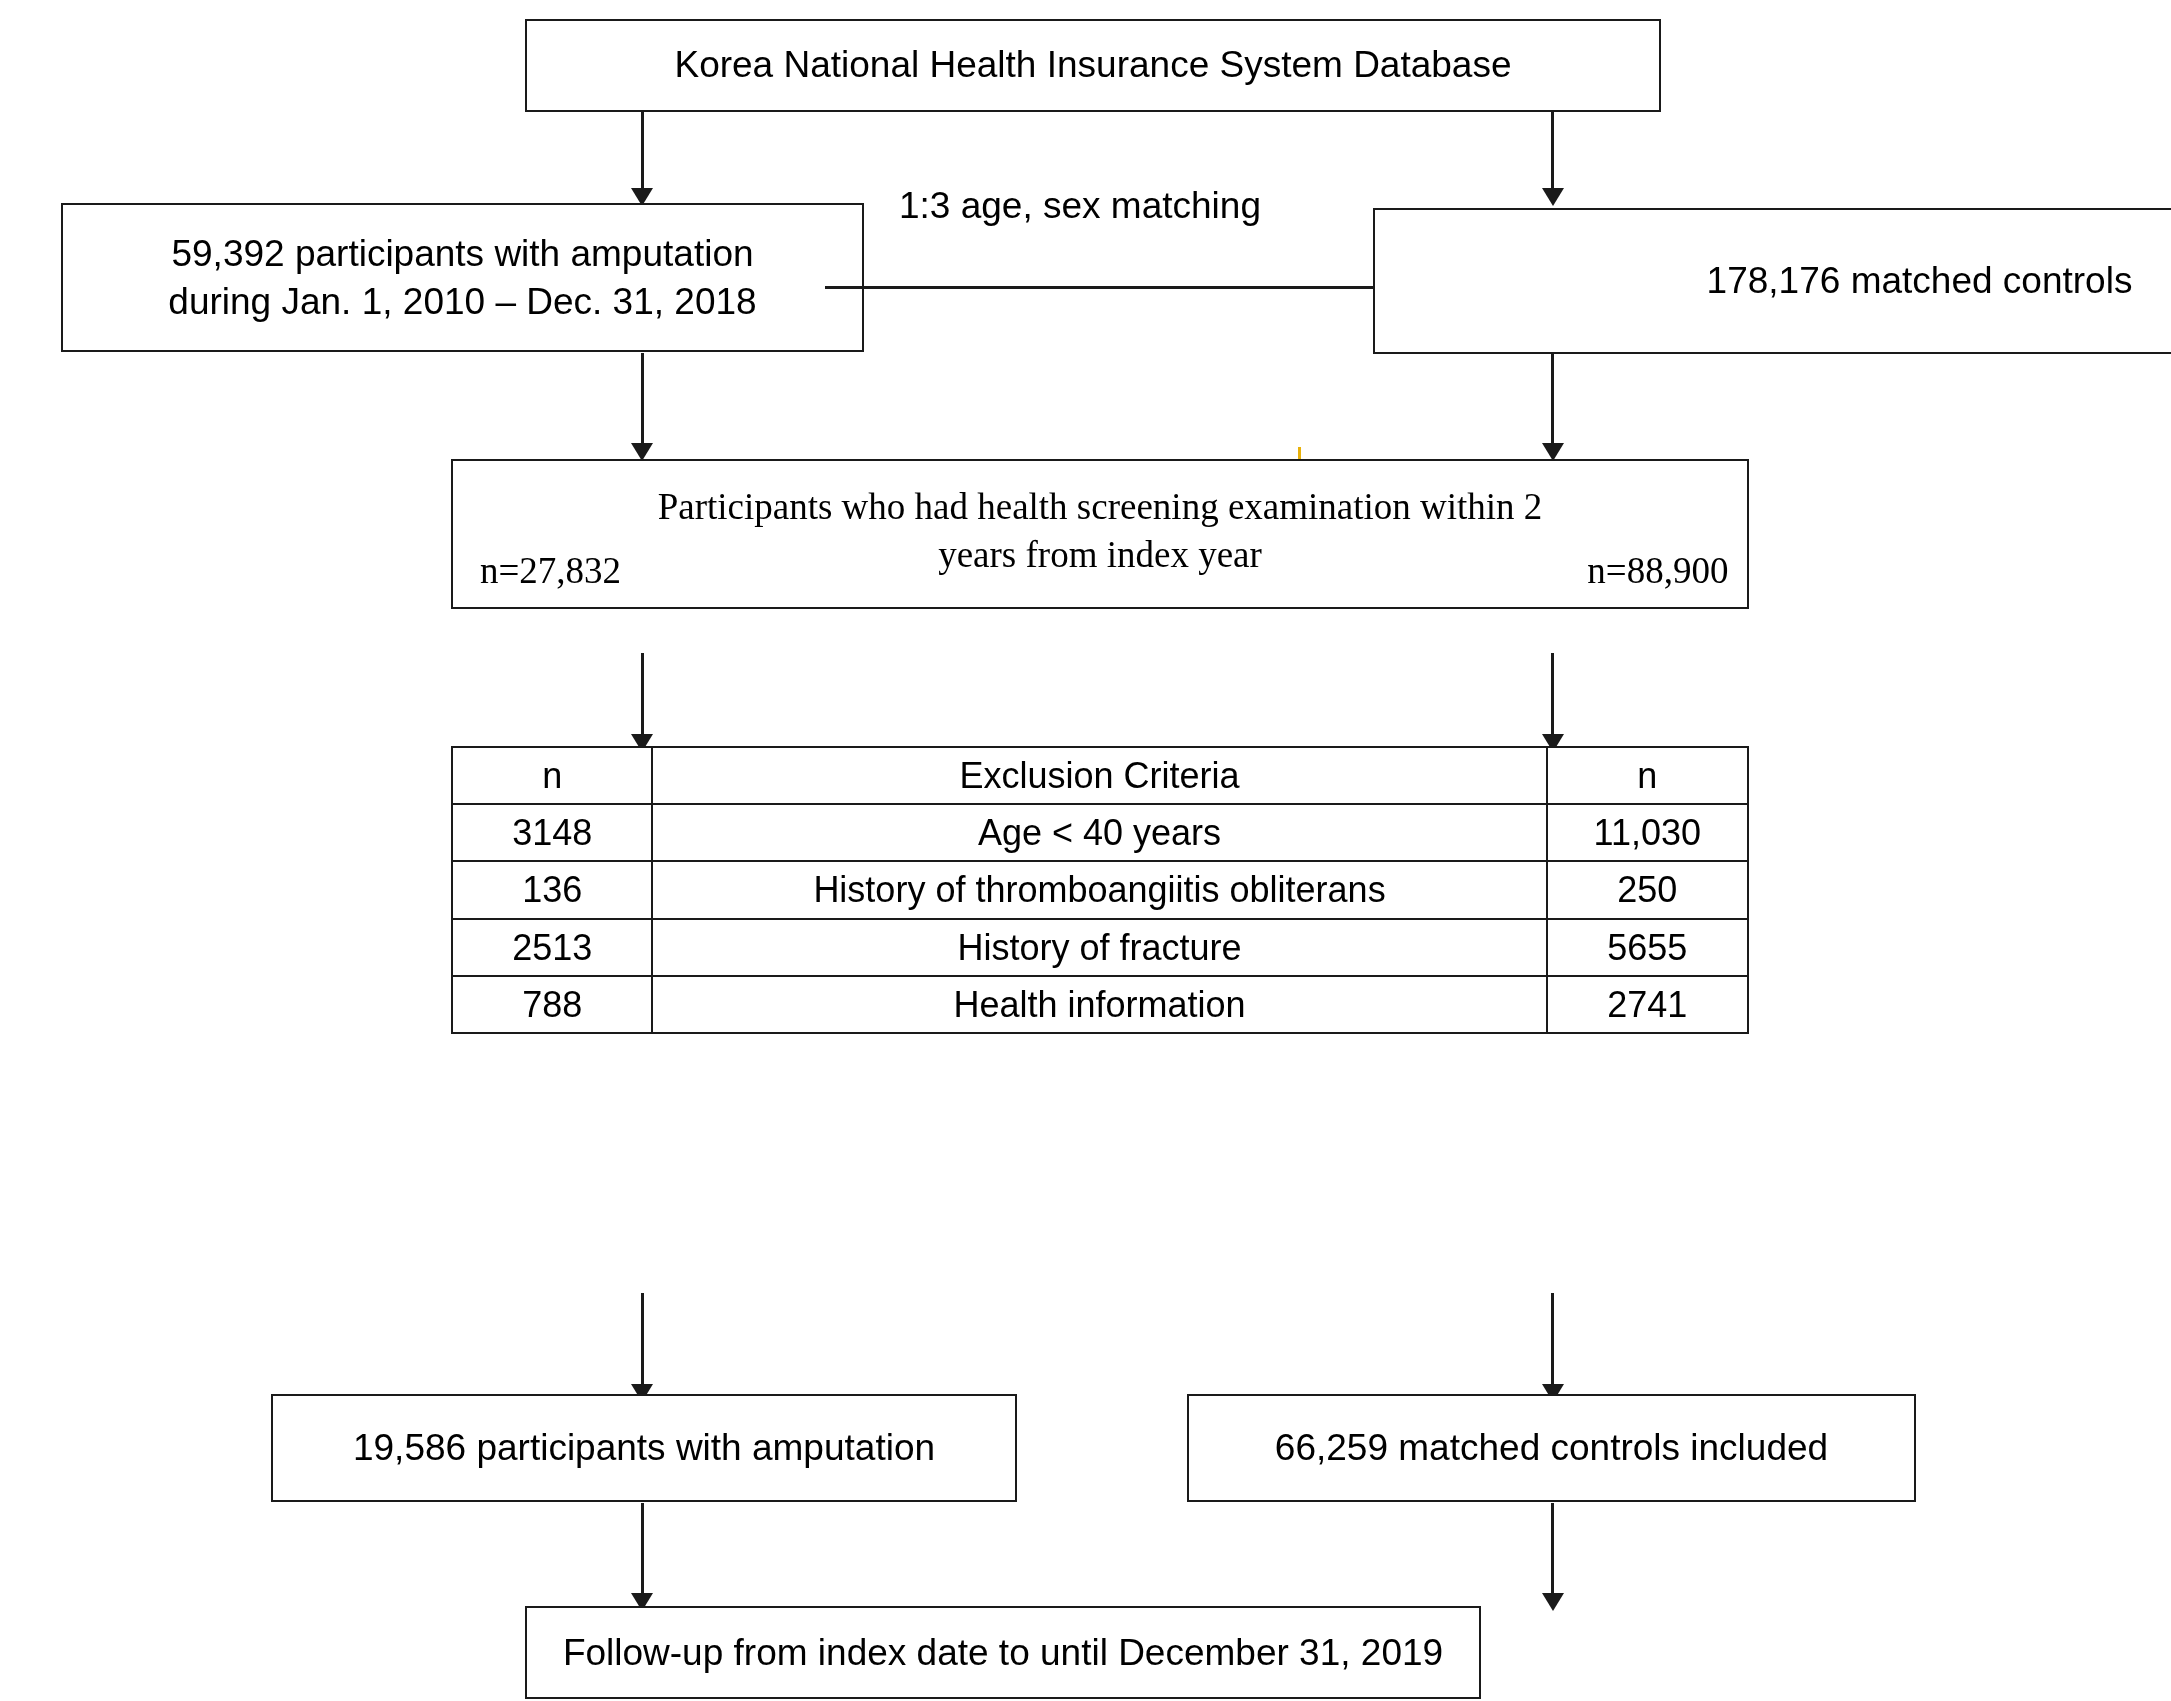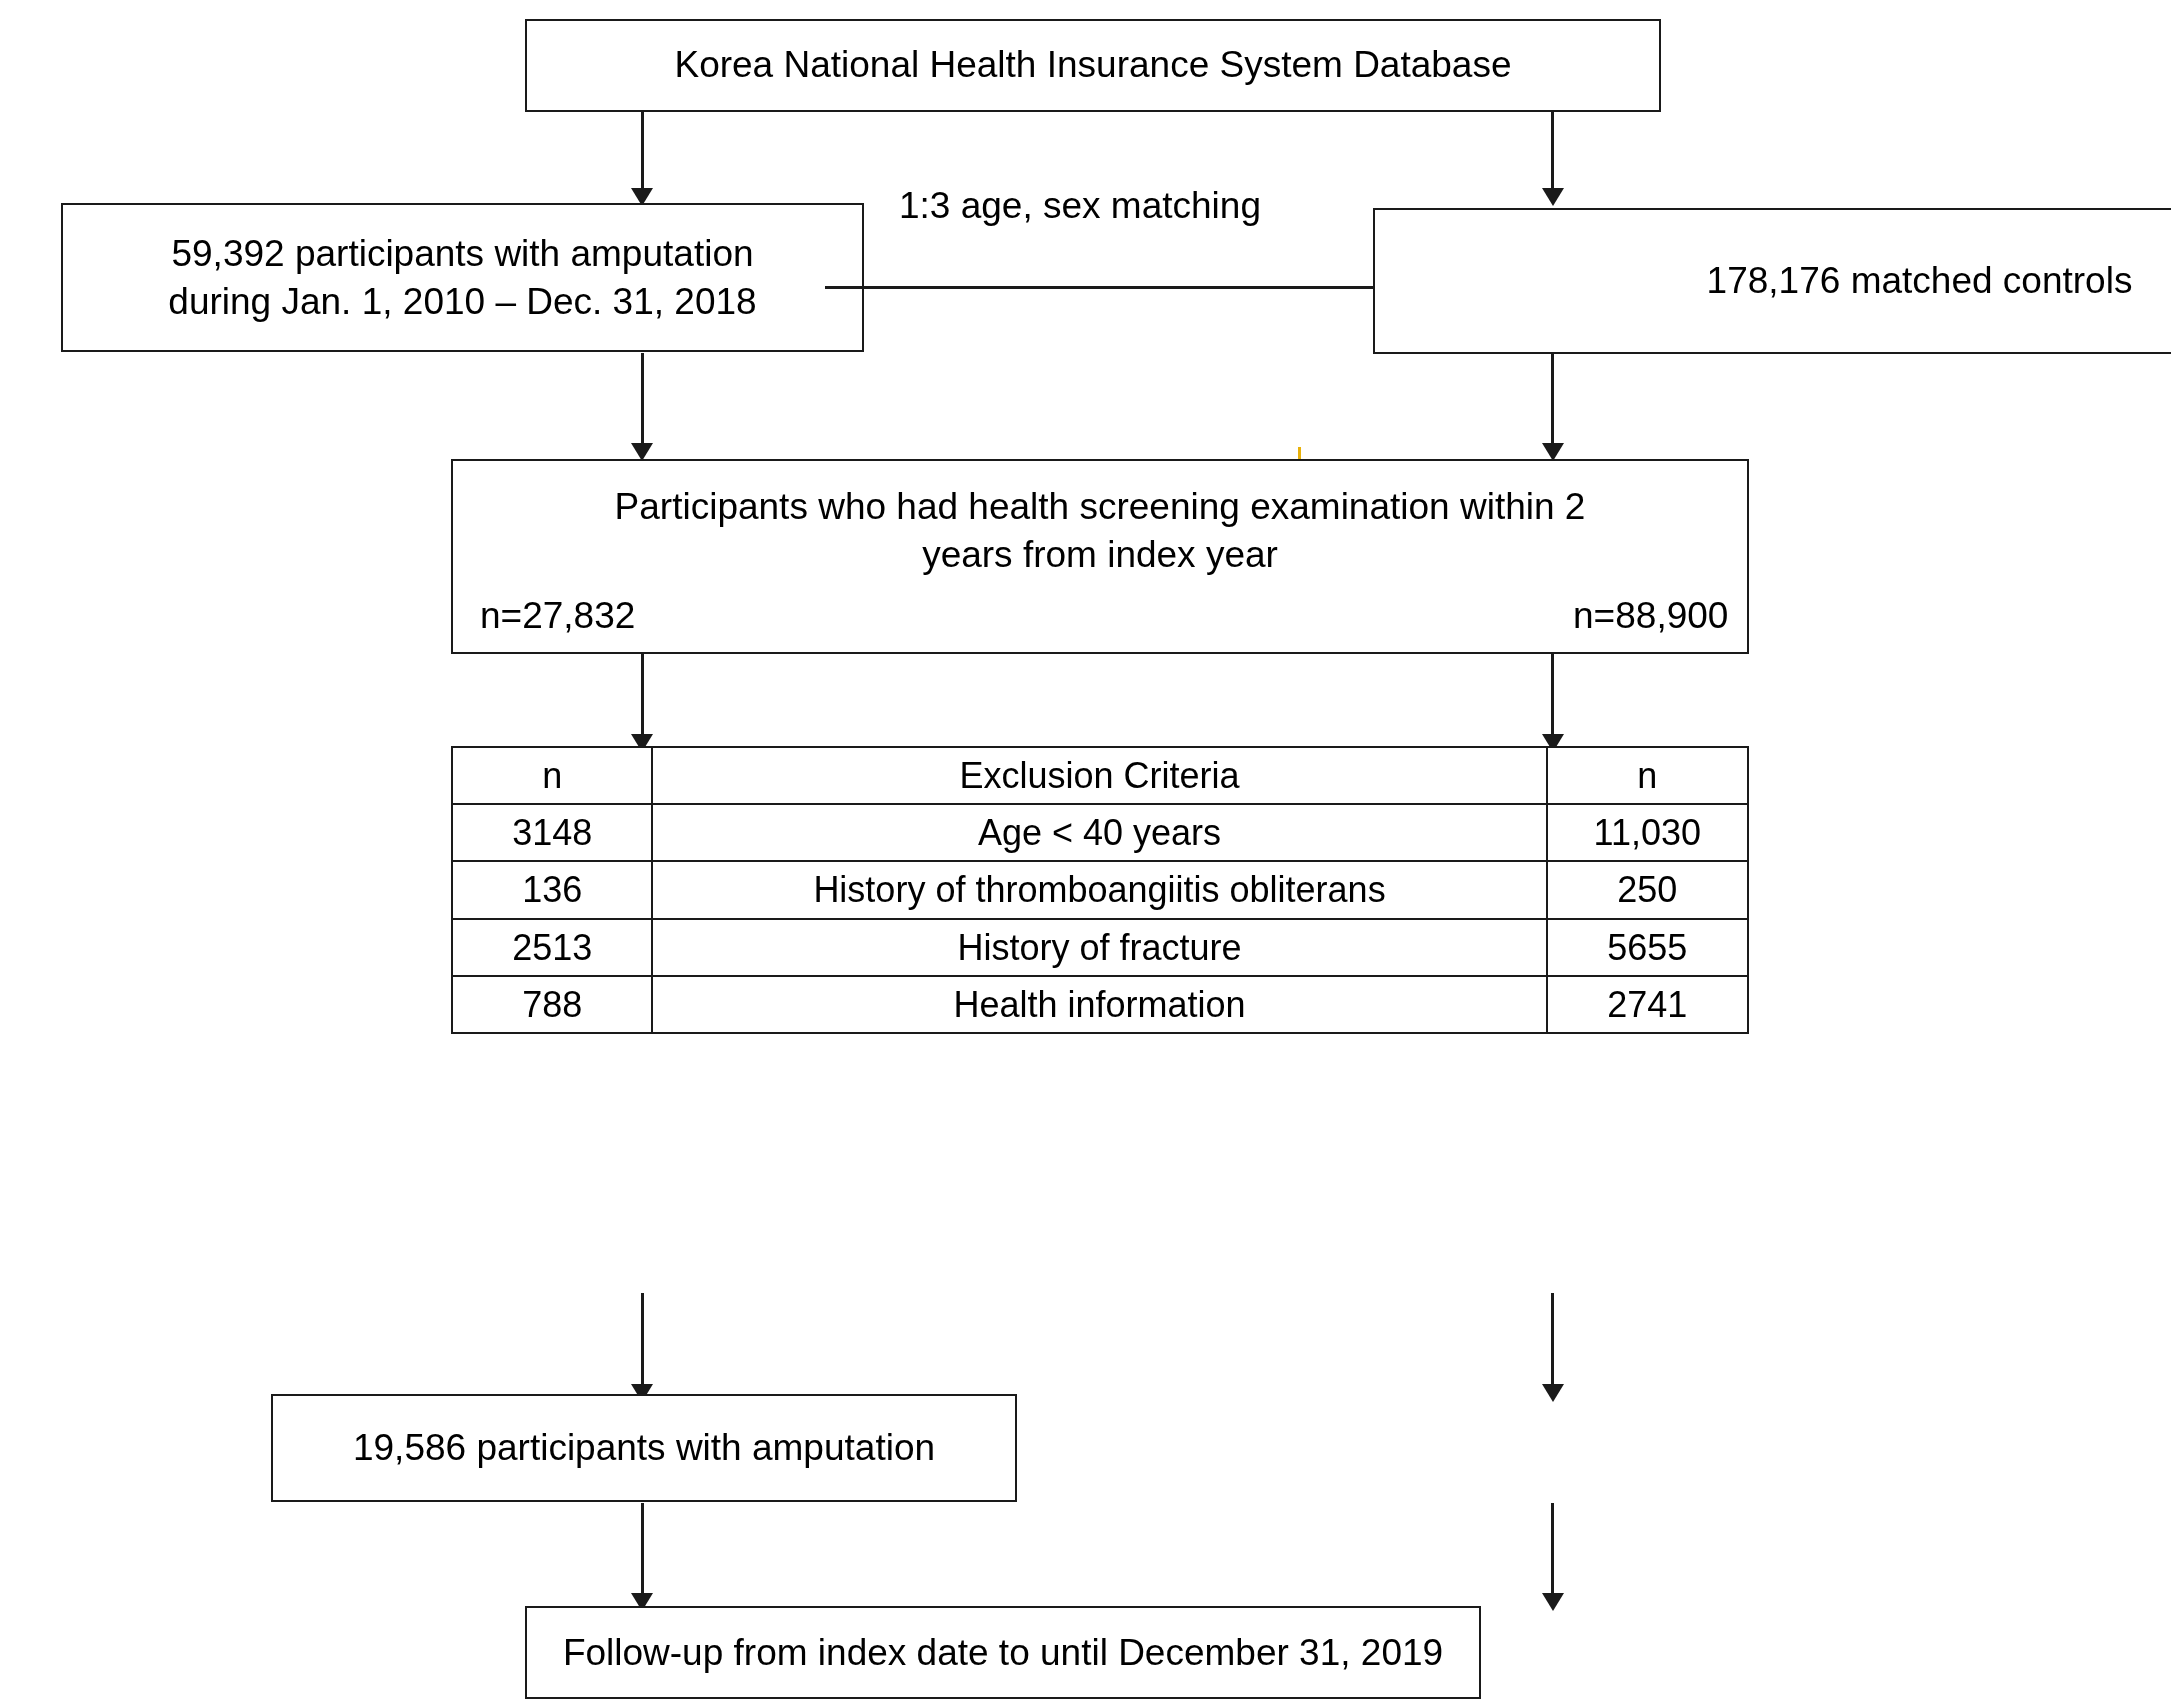--- a/index.html
+++ b/index.html
@@ -140,21 +140,21 @@
   <div class="hline" style="left:825px; top:286px; width:549px;"></div>
 
   <div class="vline" style="left:641px; top:353px; height:95px;"></div>
   <div class="arrowhead" style="left:631px; top:443px;"></div>
 
   <div class="vline" style="left:1551px; top:353px; height:95px;"></div>
   <div class="arrowhead" style="left:1542px; top:443px;"></div>
 
   <div class="tick" style="left:1298px; top:447px;"></div>
 
-  <div class="screening" style="left:451px; top:459px; width:1298px; height:195px;">
+  <div class="screening" style="left:451px; top:459px; width:1298px; height:150px;font-family:Liberation Serif, serif;">
     <div class="title">
       <span>Participants who had health screening examination within 2</span><br>
       <span>years from index year</span>
     </div>
     <div class="n-left">n=27,832</div>
     <div class="n-right">n=88,900</div>
   </div>
 
   <div class="vline" style="left:641px; top:653px; height:86px;"></div>
   <div class="arrowhead" style="left:631px; top:734px;"></div>
@@ -195,20 +195,23 @@
   <div class="vline" style="left:641px; top:1293px; height:95px;"></div>
   <div class="arrowhead" style="left:631px; top:1384px;"></div>
 
   <div class="vline" style="left:1551px; top:1293px; height:95px;"></div>
   <div class="arrowhead" style="left:1542px; top:1384px;"></div>
 
   <div class="box" style="left:271px; top:1394px; width:746px; height:108px;">
     <span>19,586 participants with amputation</span>
   </div>
 
+  <div class="box" style="left:1187px; top:1394px; width:729px; height:108px;">
+    <span>66,259 matched controls included</span>
+  </div>
 
   <div class="vline" style="left:641px; top:1503px; height:95px;"></div>
   <div class="arrowhead" style="left:631px; top:1593px;"></div>
 
   <div class="vline" style="left:1551px; top:1503px; height:95px;"></div>
   <div class="arrowhead" style="left:1542px; top:1593px;"></div>
 
   <div class="box" style="left:525px; top:1606px; width:956px; height:93px;">
     <span>Follow-up from index date to until December 31, 2019</span>
   </div>

